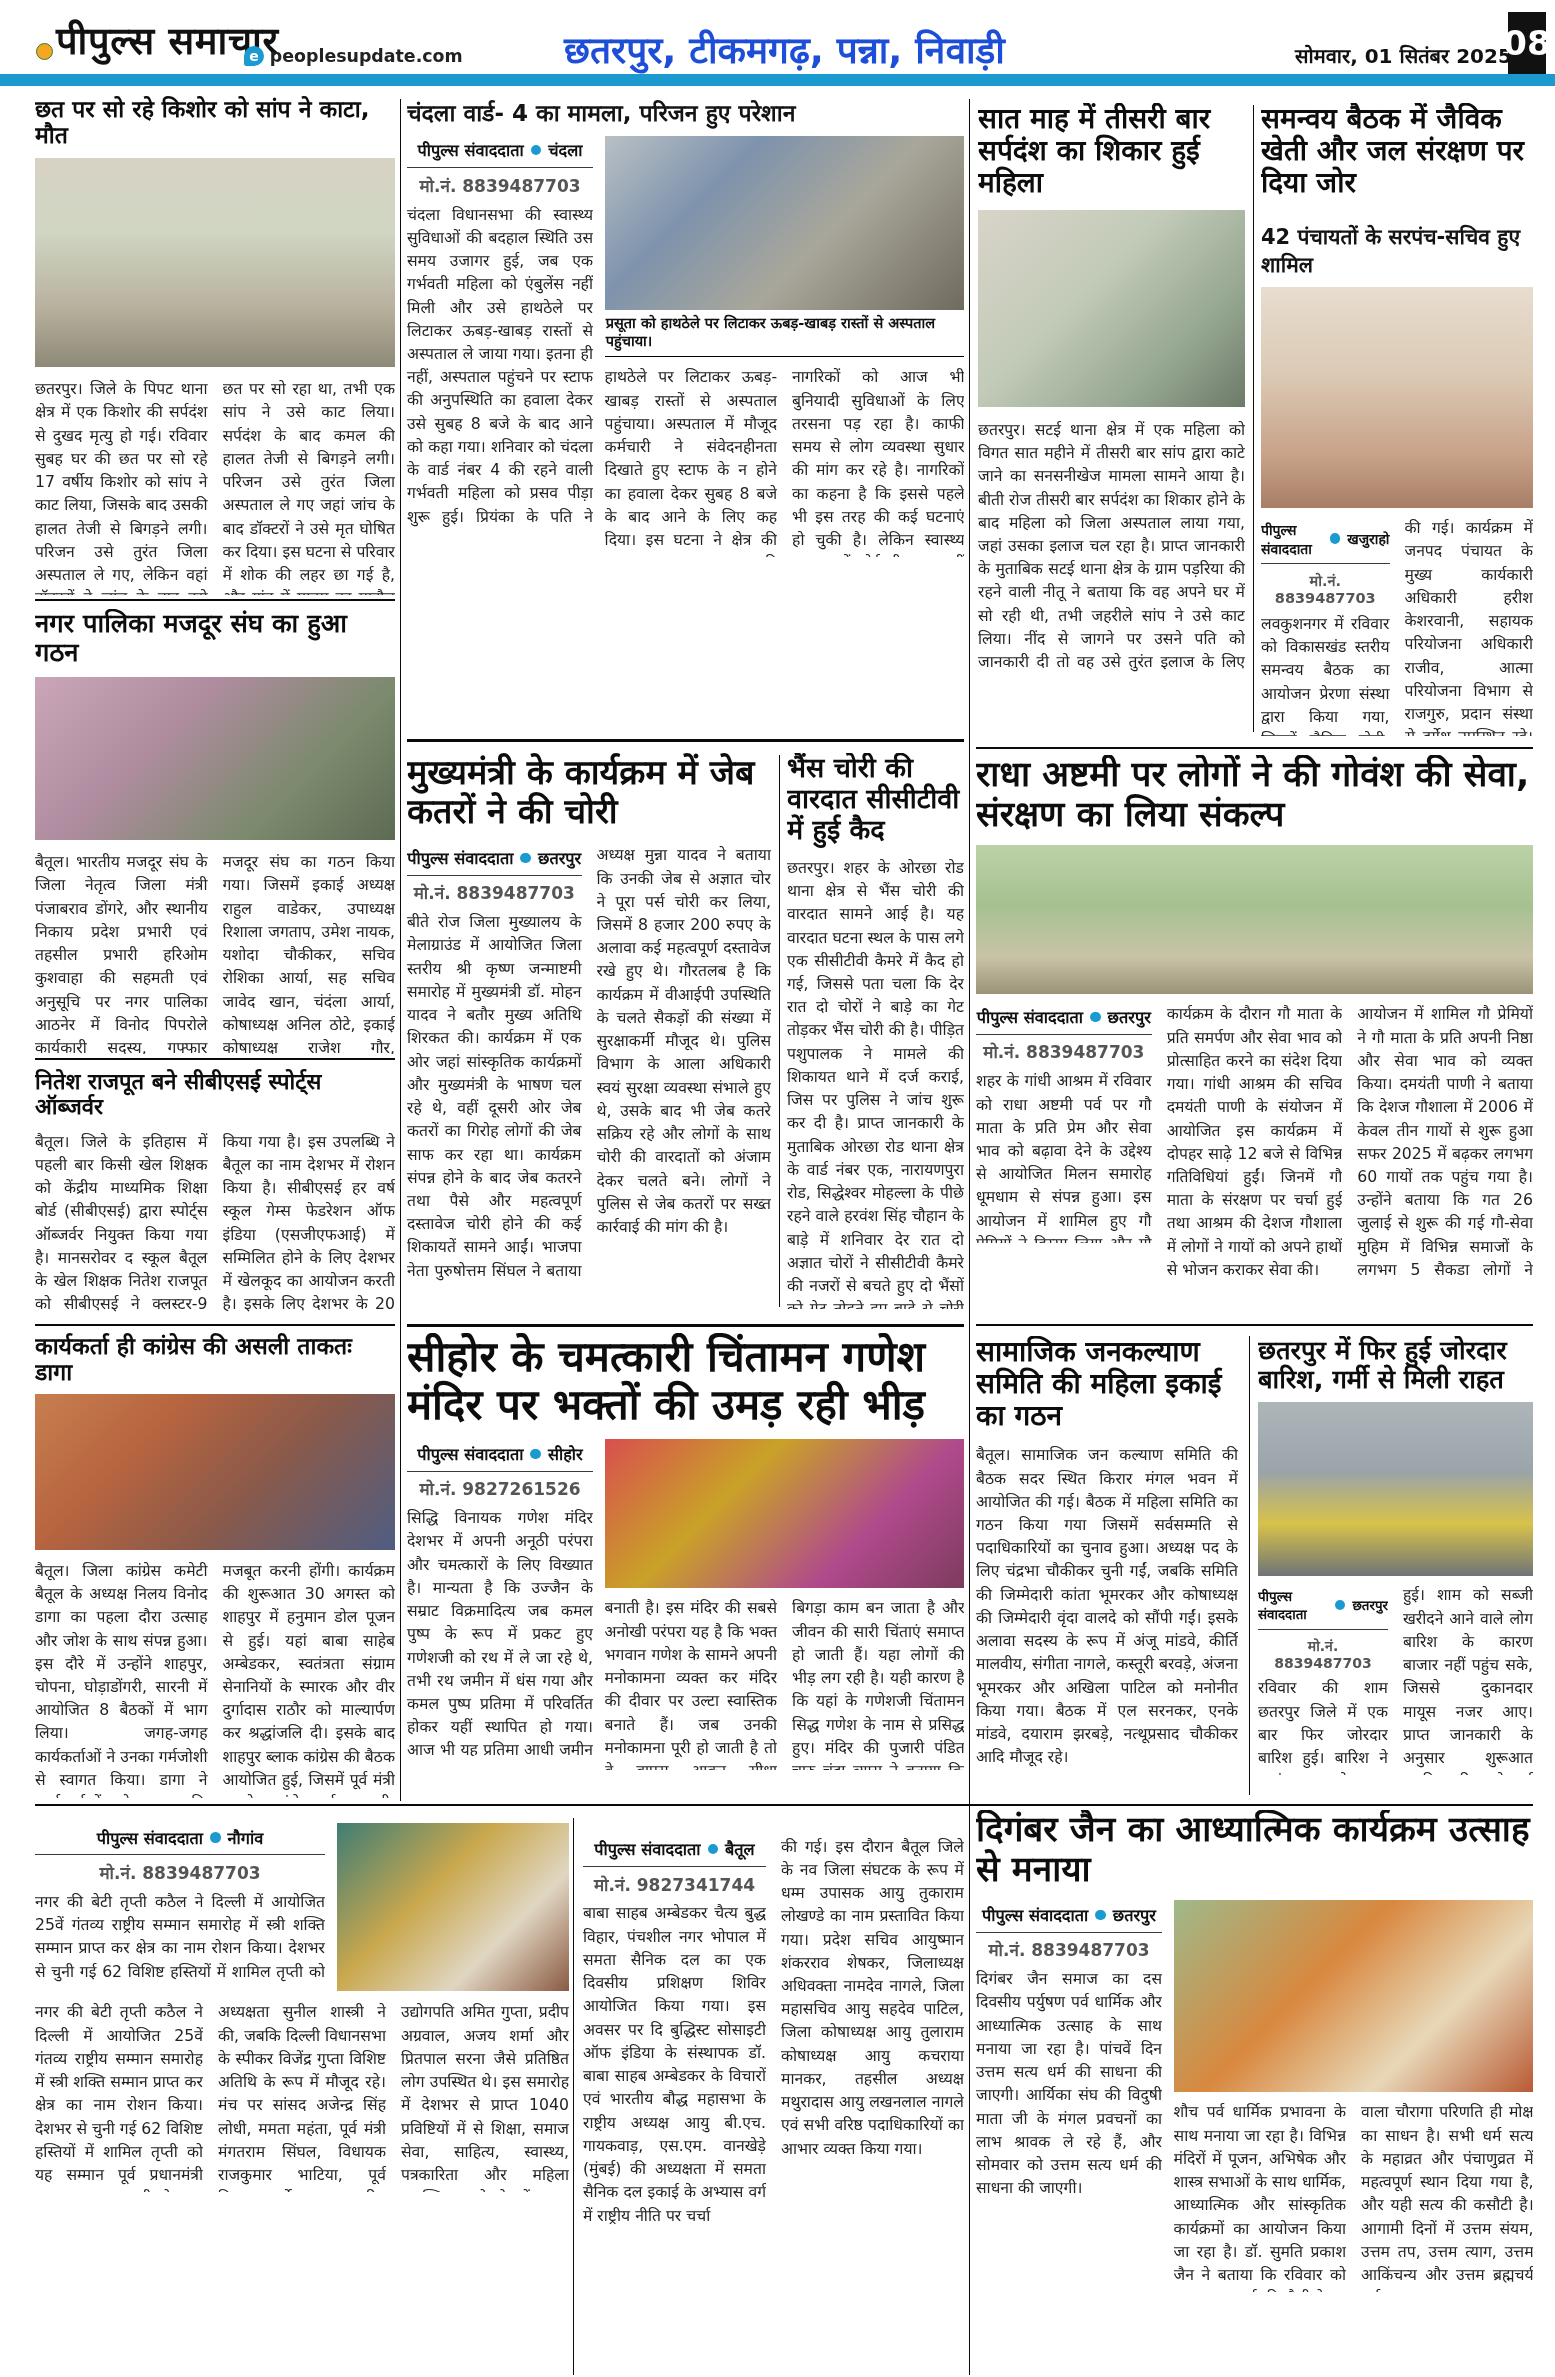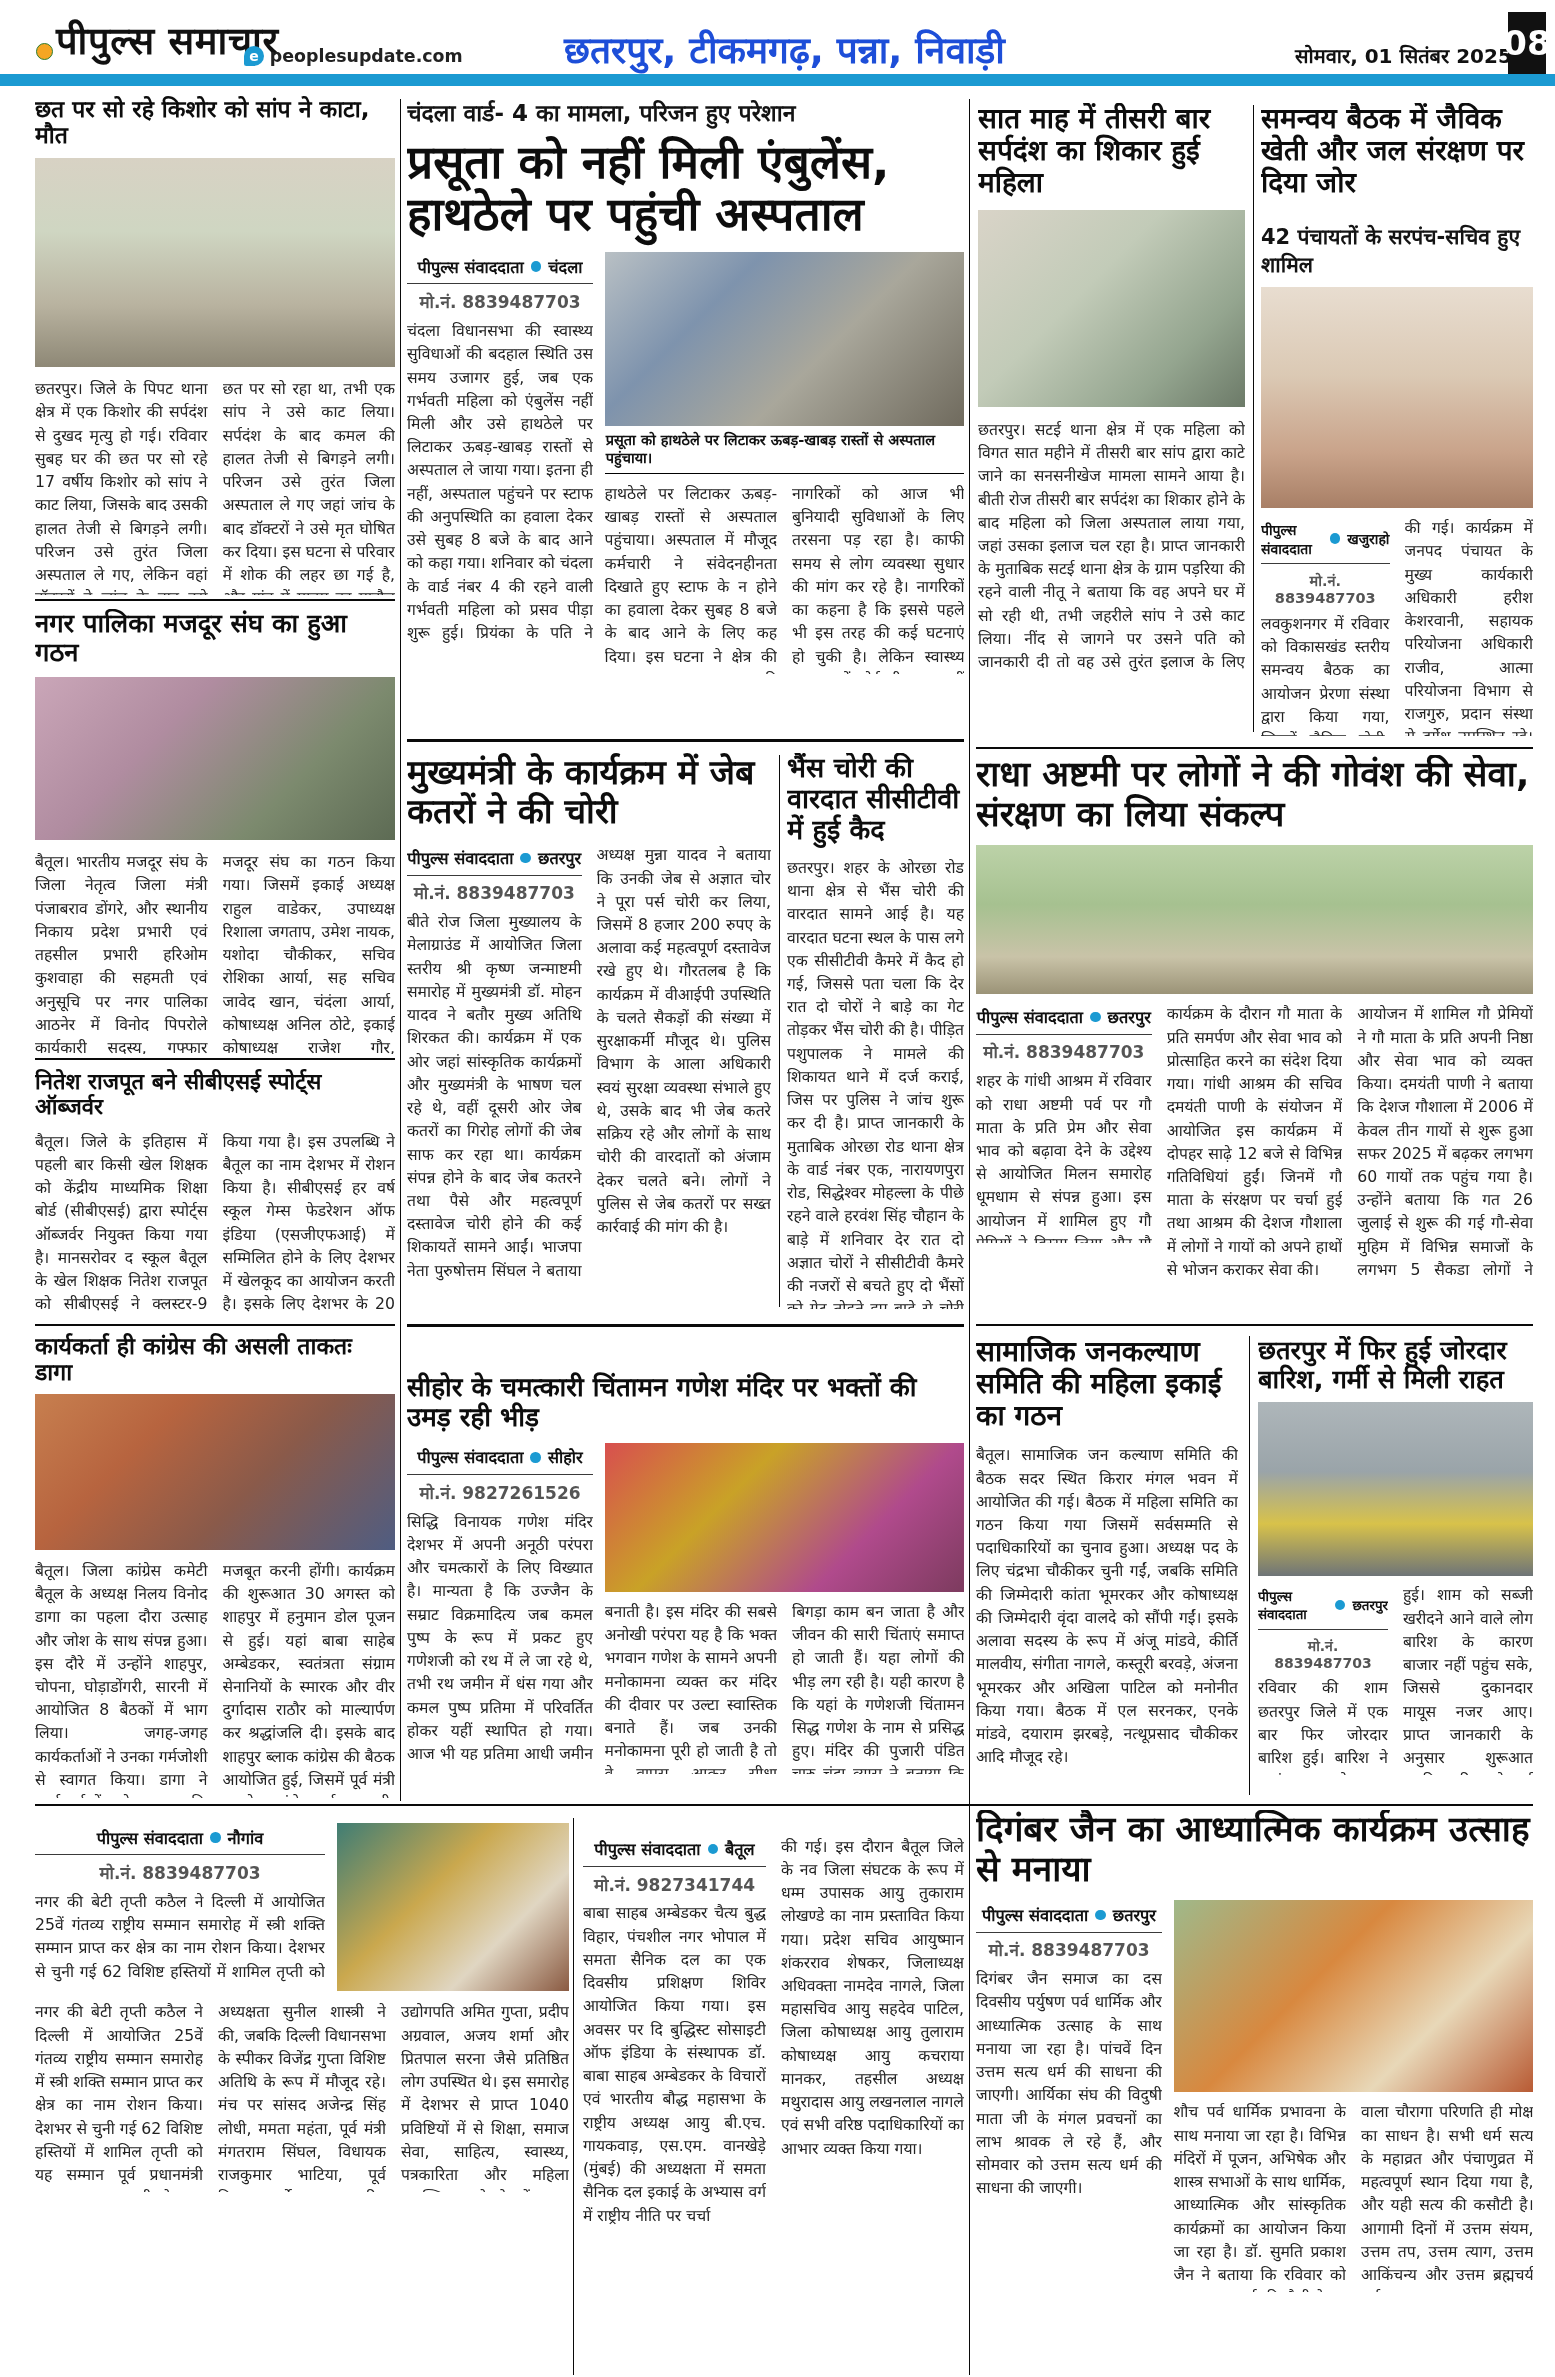--- a/index.html
+++ b/index.html
@@ -80,21 +80,20 @@
     <div class="hl" style="font-size:23px;">छत पर सो रहे किशोर को सांप ने काटा, मौत</div>
     <div class="photo ph-hospital" style="height:209px;margin:9.3px 0 10.5px 0;"></div>
     <div class="row" style="height:232px;">
       <div class="col">छतरपुर। जिले के पिपट थाना क्षेत्र में एक किशोर की सर्पदंश से दुखद मृत्यु हो गई। रविवार सुबह घर की छत पर सो रहे 17 वर्षीय किशोर को सांप ने काट लिया, जिसके बाद उसकी हालत तेजी से बिगड़ने लगी। परिजन उसे तुरंत जिला अस्पताल ले गए, लेकिन वहां डॉक्टरों ने जांच के बाद उसे मृत घोषित कर दिया। प्राप्त जानकारी के अनुसार पिपट थाना क्षेत्र के ग्राम डारागुवां निवासी कमल पुत्र मनोज रैकवार उम्र 17 वर्ष, सुबह 8 बजे अपने घर की</div>
       <div class="col">छत पर सो रहा था, तभी एक सांप ने उसे काट लिया। सर्पदंश के बाद कमल की हालत तेजी से बिगड़ने लगी। परिजन उसे तुरंत जिला अस्पताल ले गए जहां जांच के बाद डॉक्टरों ने उसे मृत घोषित कर दिया। इस घटना से परिवार में शोक की लहर छा गई है, और गांव में मातम का माहौल है।</div>
     </div>
   </div>
 
   <div class="art" style="left:407px;top:100px;width:557px;height:631px;">
     <div class="kicker">चंदला वार्ड- 4 का मामला, परिजन हुए परेशान</div>
-    <div class="hl" style="font-size:46px;margin-bottom:11.6px;">प्रसूता को नहीं मिली एंबुलेंस, हाथठेले पर पहुंची अस्पताल</div>
     <div class="row" style="gap:11.6px;">
       <div style="width:186px;flex:0 0 auto;">
         <div class="byline">
           <div class="byline-row">
             <span>पीपुल्स संवाददाता</span>
             <span class="dot"></span>
             <span>चंदला</span>
           </div>
           <div class="phone">मो.नं. 8839487703</div>
         </div>
@@ -200,21 +199,21 @@
           <div class="phone">मो.नं. 8839487703</div>
         </div>
         <div class="col" style="height:174px;">शहर के गांधी आश्रम में रविवार को राधा अष्टमी पर्व पर गौ माता के प्रति प्रेम और सेवा भाव को बढ़ावा देने के उद्देश्य से आयोजित मिलन समारोह धूमधाम से संपन्न हुआ। इस आयोजन में शामिल हुए गौ प्रेमियों ने हिस्सा लिया और गौ संरक्षण के लिए अपनी प्रतिबद्धता दोहराई। गांधी आश्रम में आयोजित</div>
       </div>
       <div class="col">कार्यक्रम के दौरान गौ माता के प्रति समर्पण और सेवा भाव को प्रोत्साहित करने का संदेश दिया गया। गांधी आश्रम की सचिव दमयंती पाणी के संयोजन में आयोजित इस कार्यक्रम में दोपहर साढ़े 12 बजे से विभिन्न गतिविधियां हुईं। जिनमें गौ माता के संरक्षण पर चर्चा हुई तथा आश्रम की देशज गौशाला में लोगों ने गायों को अपने हाथों से भोजन कराकर सेवा की।</div>
       <div class="col">आयोजन में शामिल गौ प्रेमियों ने गौ माता के प्रति अपनी निष्ठा और सेवा भाव को व्यक्त किया। दमयंती पाणी ने बताया कि देशज गौशाला में 2006 में केवल तीन गायों से शुरू हुआ सफर 2025 में बढ़कर लगभग 60 गायों तक पहुंच गया है। उन्होंने बताया कि गत 26 जुलाई से शुरू की गई गौ-सेवा मुहिम में विभिन्न समाजों के लगभग 5 सैकड़ा लोगों ने आर्थिक मदद की है।</div>
     </div>
   </div>
 
   <div class="art" style="left:407px;top:1333px;width:557px;height:465px;">
-    <div class="hl" style="font-size:26px;margin-top:40px;">सीहोर के चमत्कारी चिंतामन गणेश मंदिर पर भक्तों की उमड़ रही भीड़</div>
+    <div class="hl" style="font-size:42px;">सीहोर के चमत्कारी चिंतामन गणेश मंदिर पर भक्तों की उमड़ रही भीड़</div>
     <div class="row" style="margin-top:10.5px;gap:11.6px;">
       <div style="width:186px;flex:0 0 auto;">
         <div class="byline">
           <div class="byline-row">
             <span>पीपुल्स संवाददाता</span>
             <span class="dot"></span>
             <span>सीहोर</span>
           </div>
           <div class="phone">मो.नं. 9827261526</div>
         </div>

